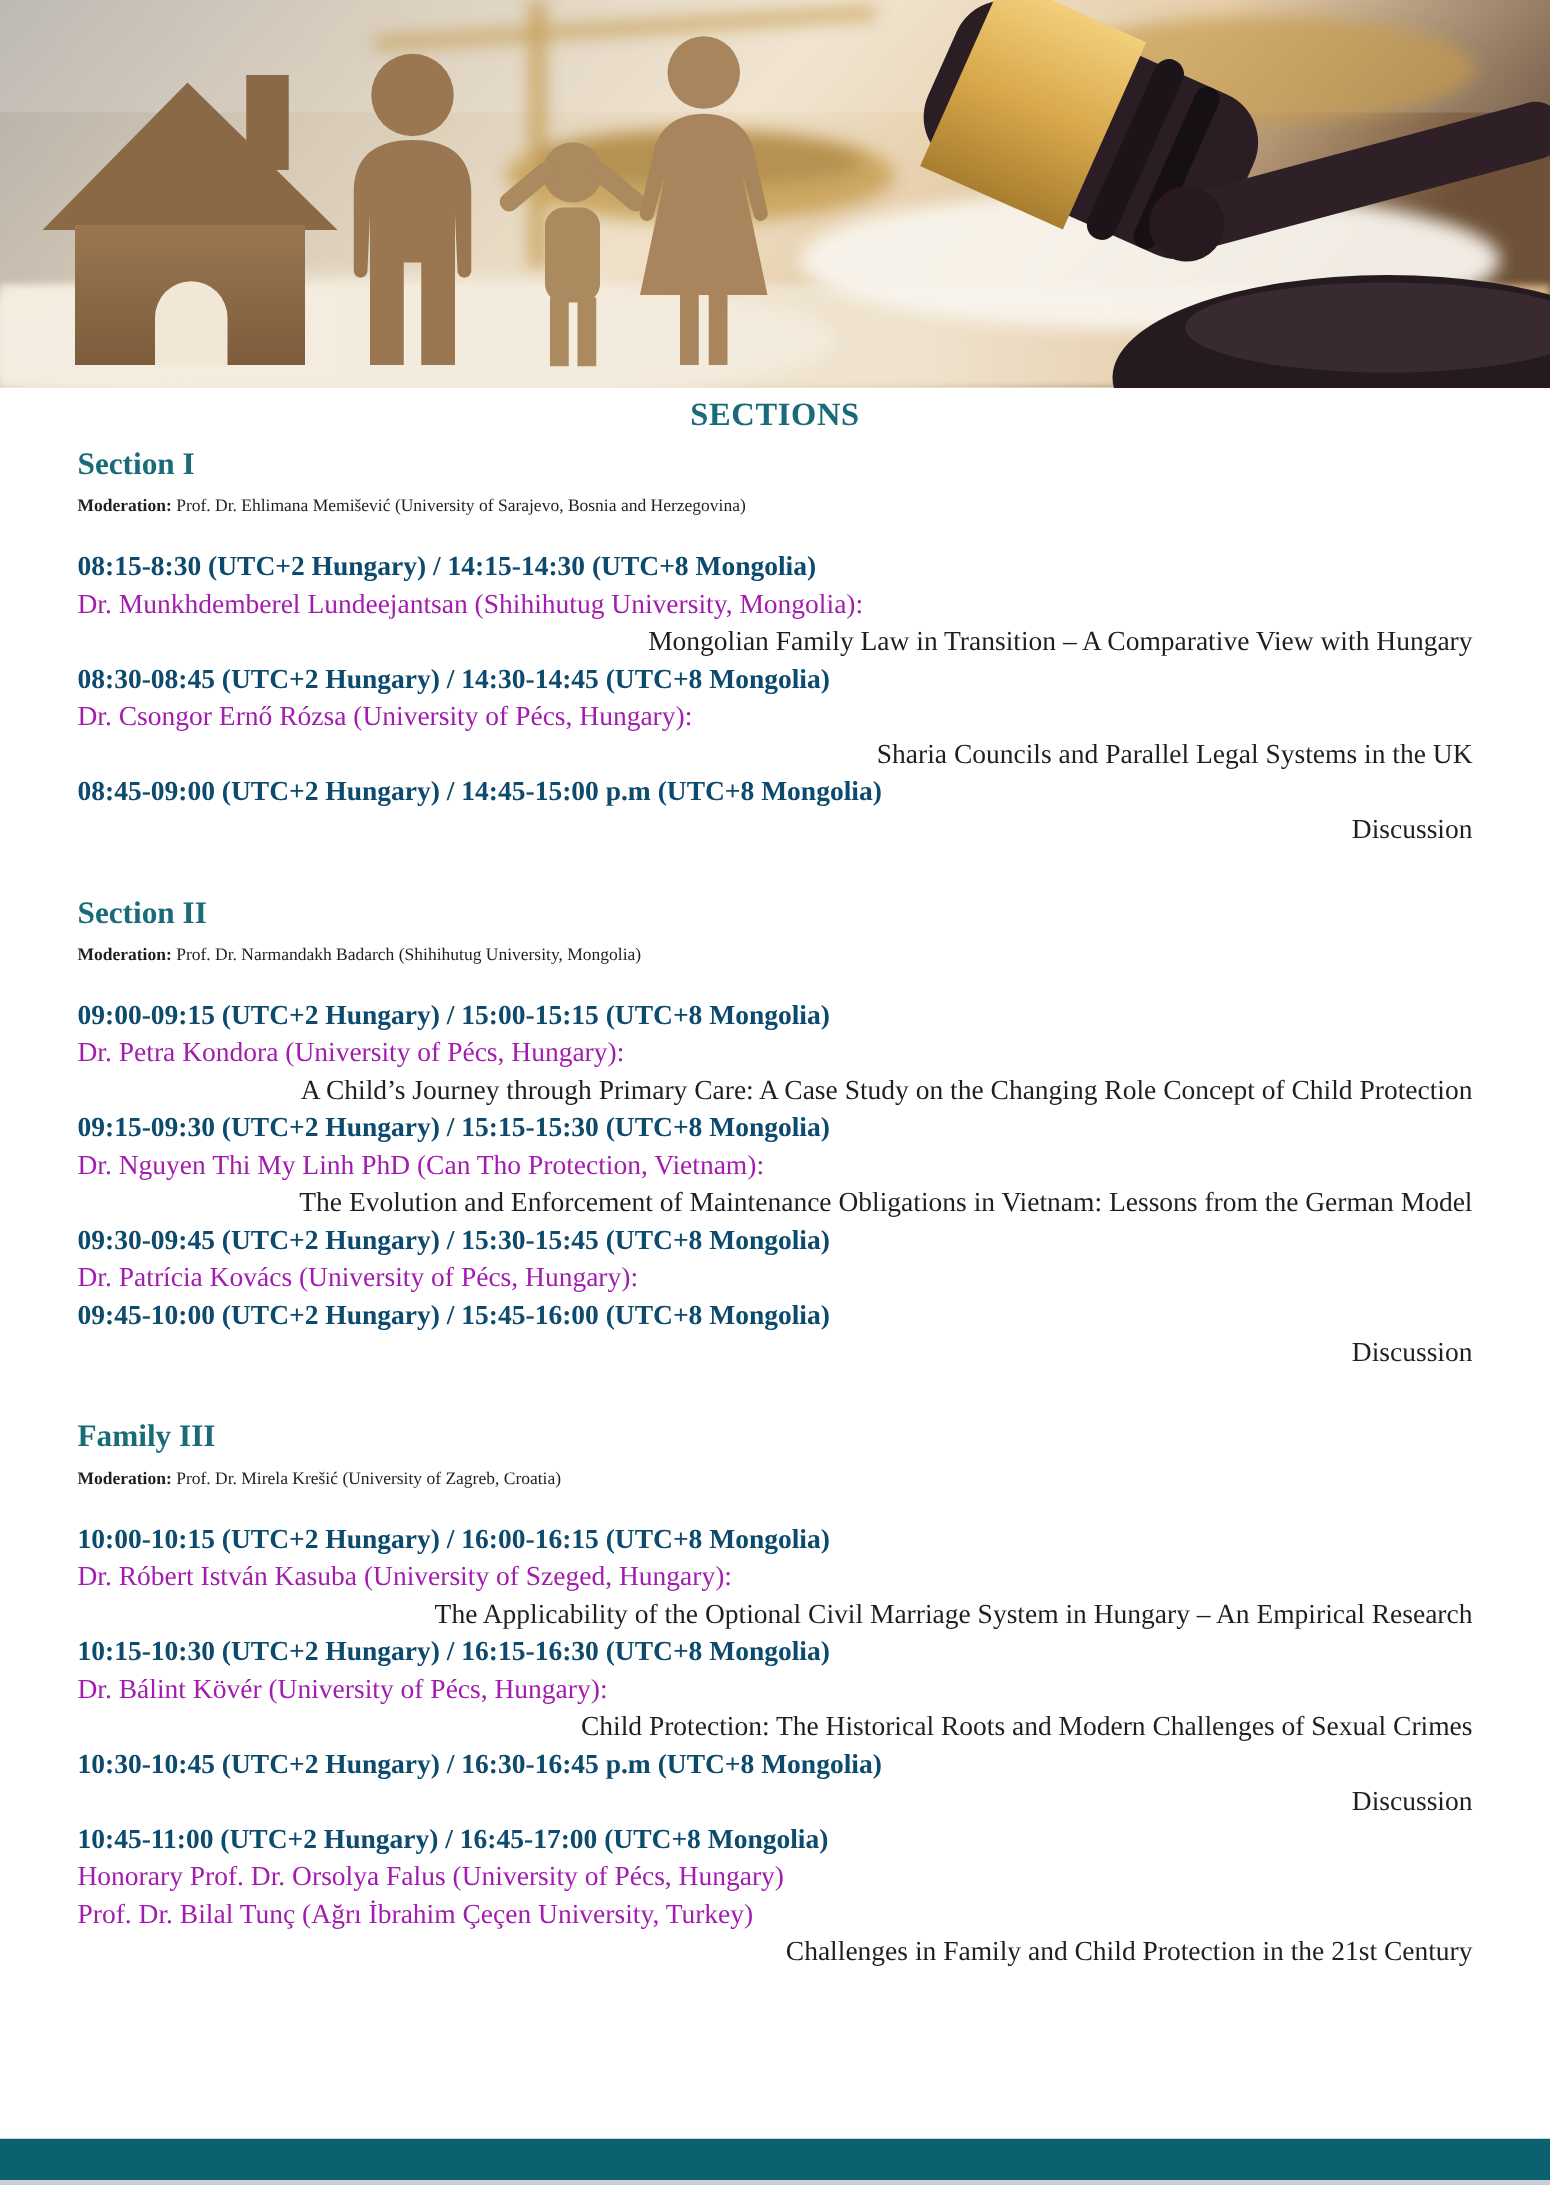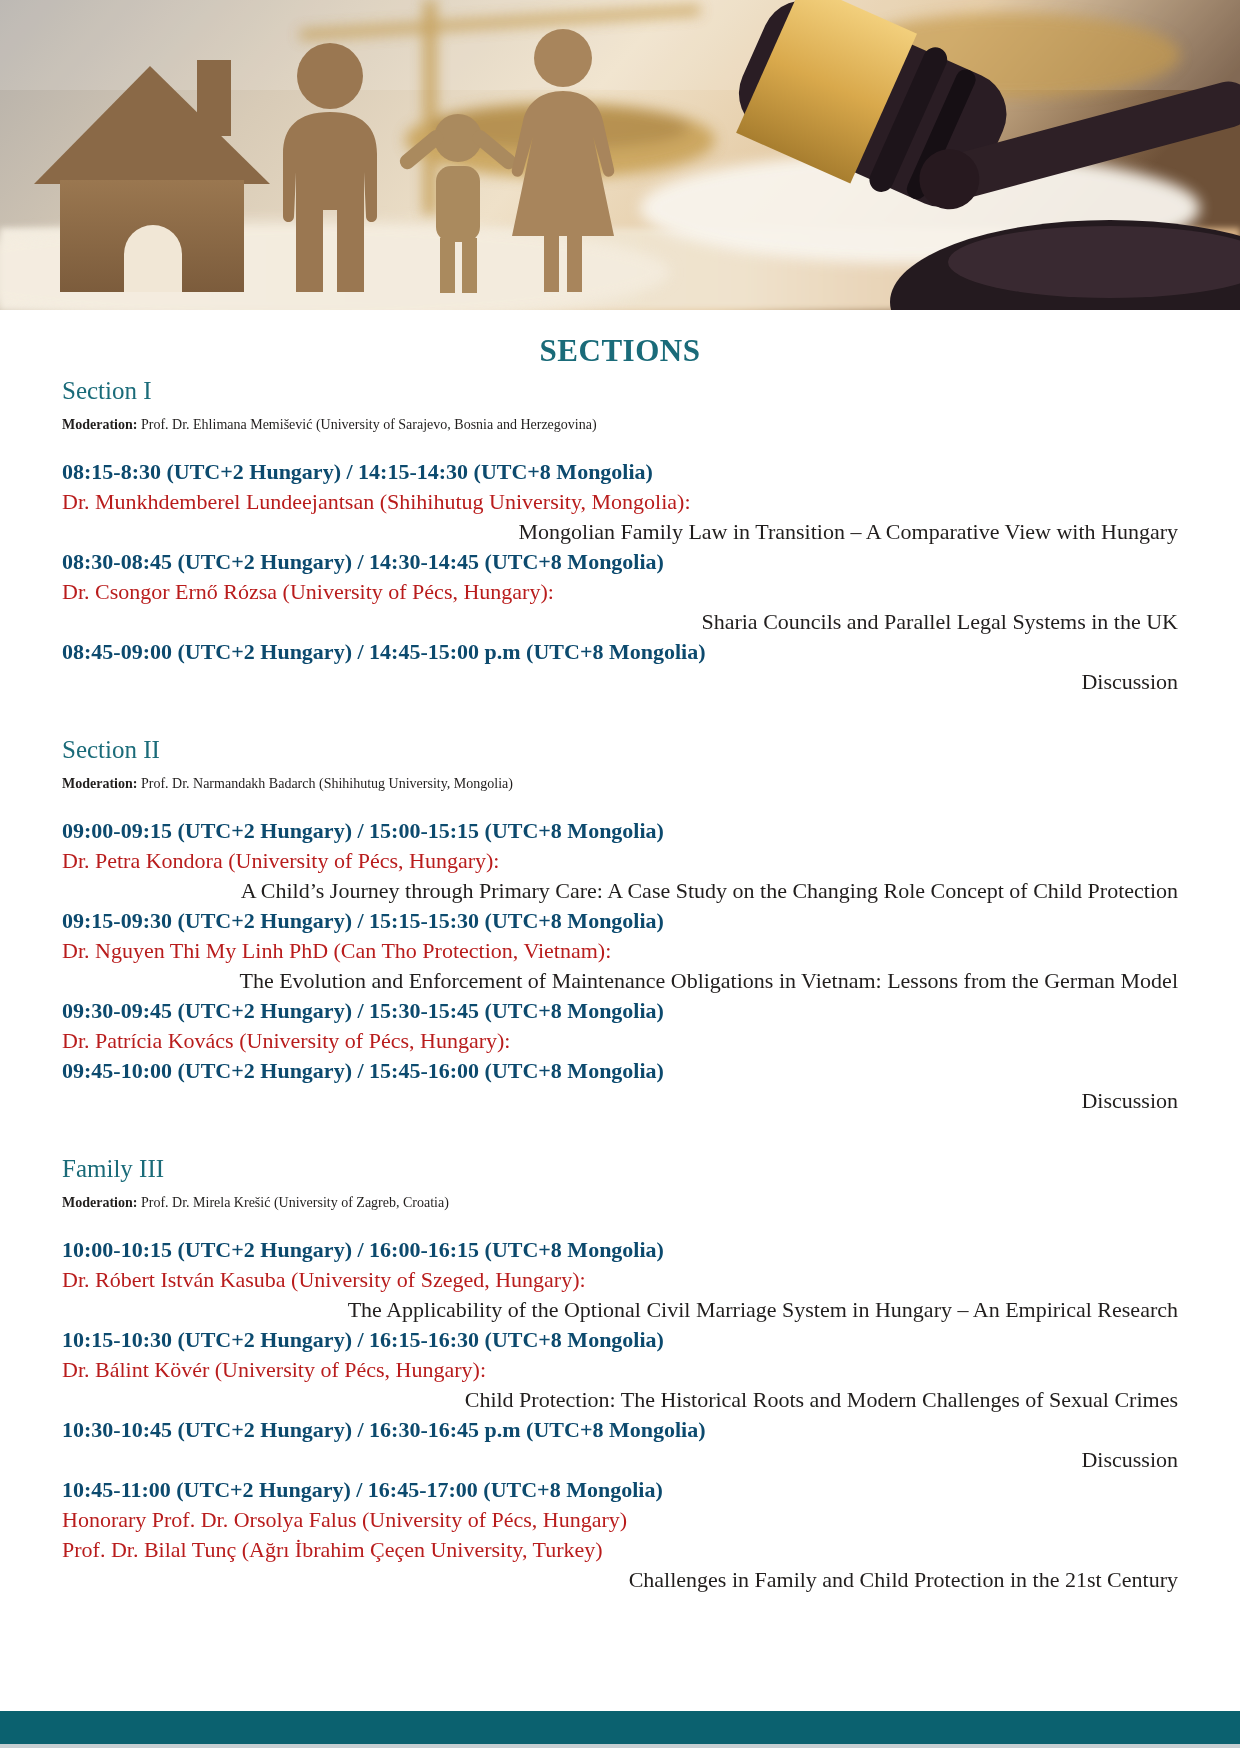--- a/index.html
+++ b/index.html
@@ -5,34 +5,34 @@
   html,body{margin:0;padding:0;}
   body{
     width:1240px;height:1748px;position:relative;background:#ffffff;
     font-family:"Liberation Serif","DejaVu Serif",serif;
     color:#211e1d;overflow:hidden;
   }
   .hero{height:310px;width:1240px;overflow:hidden;background:#e8decb;}
   .hero svg{display:block;}
   .content{padding:0 62px;}
   .page-title{
-    text-align:center;color:#1a6b79;font-size:31px;font-weight:bold;
-    letter-spacing:.5px;line-height:40px;margin:21px 0 0 0;
+    text-align:center;color:#1a6b79;font-size:26px;font-weight:bold;
+    letter-spacing:.5px;line-height:40px;margin:2px 0 0 0;
   }
   .section-heading{
-    color:#1a6b79;font-size:25px;font-weight:normal;line-height:34px;
+    color:#1a6b79;font-size:25px;font-weight:bold;line-height:34px;
     margin:36px 0 2px 0;
   }
   .section:first-of-type .section-heading{margin-top:3px;}
   .closing .section-heading{color:#1d1b1a;margin-top:24px;}
   .moderation{font-size:14px;line-height:30px;margin:0 0 17px 0;}
   .moderation .mod-label{font-weight:bold;}
   .slots p{margin:0;font-size:22px;line-height:30px;}
   .time{color:#0c4a6e;font-weight:bold;}
-  .speaker{color:#b91c1c;}
+  .speaker{color:#a21caf;}
   .talk-title{text-align:right;}
   .footer-bar{position:absolute;left:0;right:0;bottom:4px;height:33px;background:#0b616f;}
   .footer-edge{position:absolute;left:0;right:0;bottom:0;height:4px;background:#c7cfd2;}
 </style>
 </head>
 <body>
 
 <div class="hero">
   <svg width="1240" height="310" viewBox="0 0 1240 310" xmlns="http://www.w3.org/2000/svg">
     <defs>

